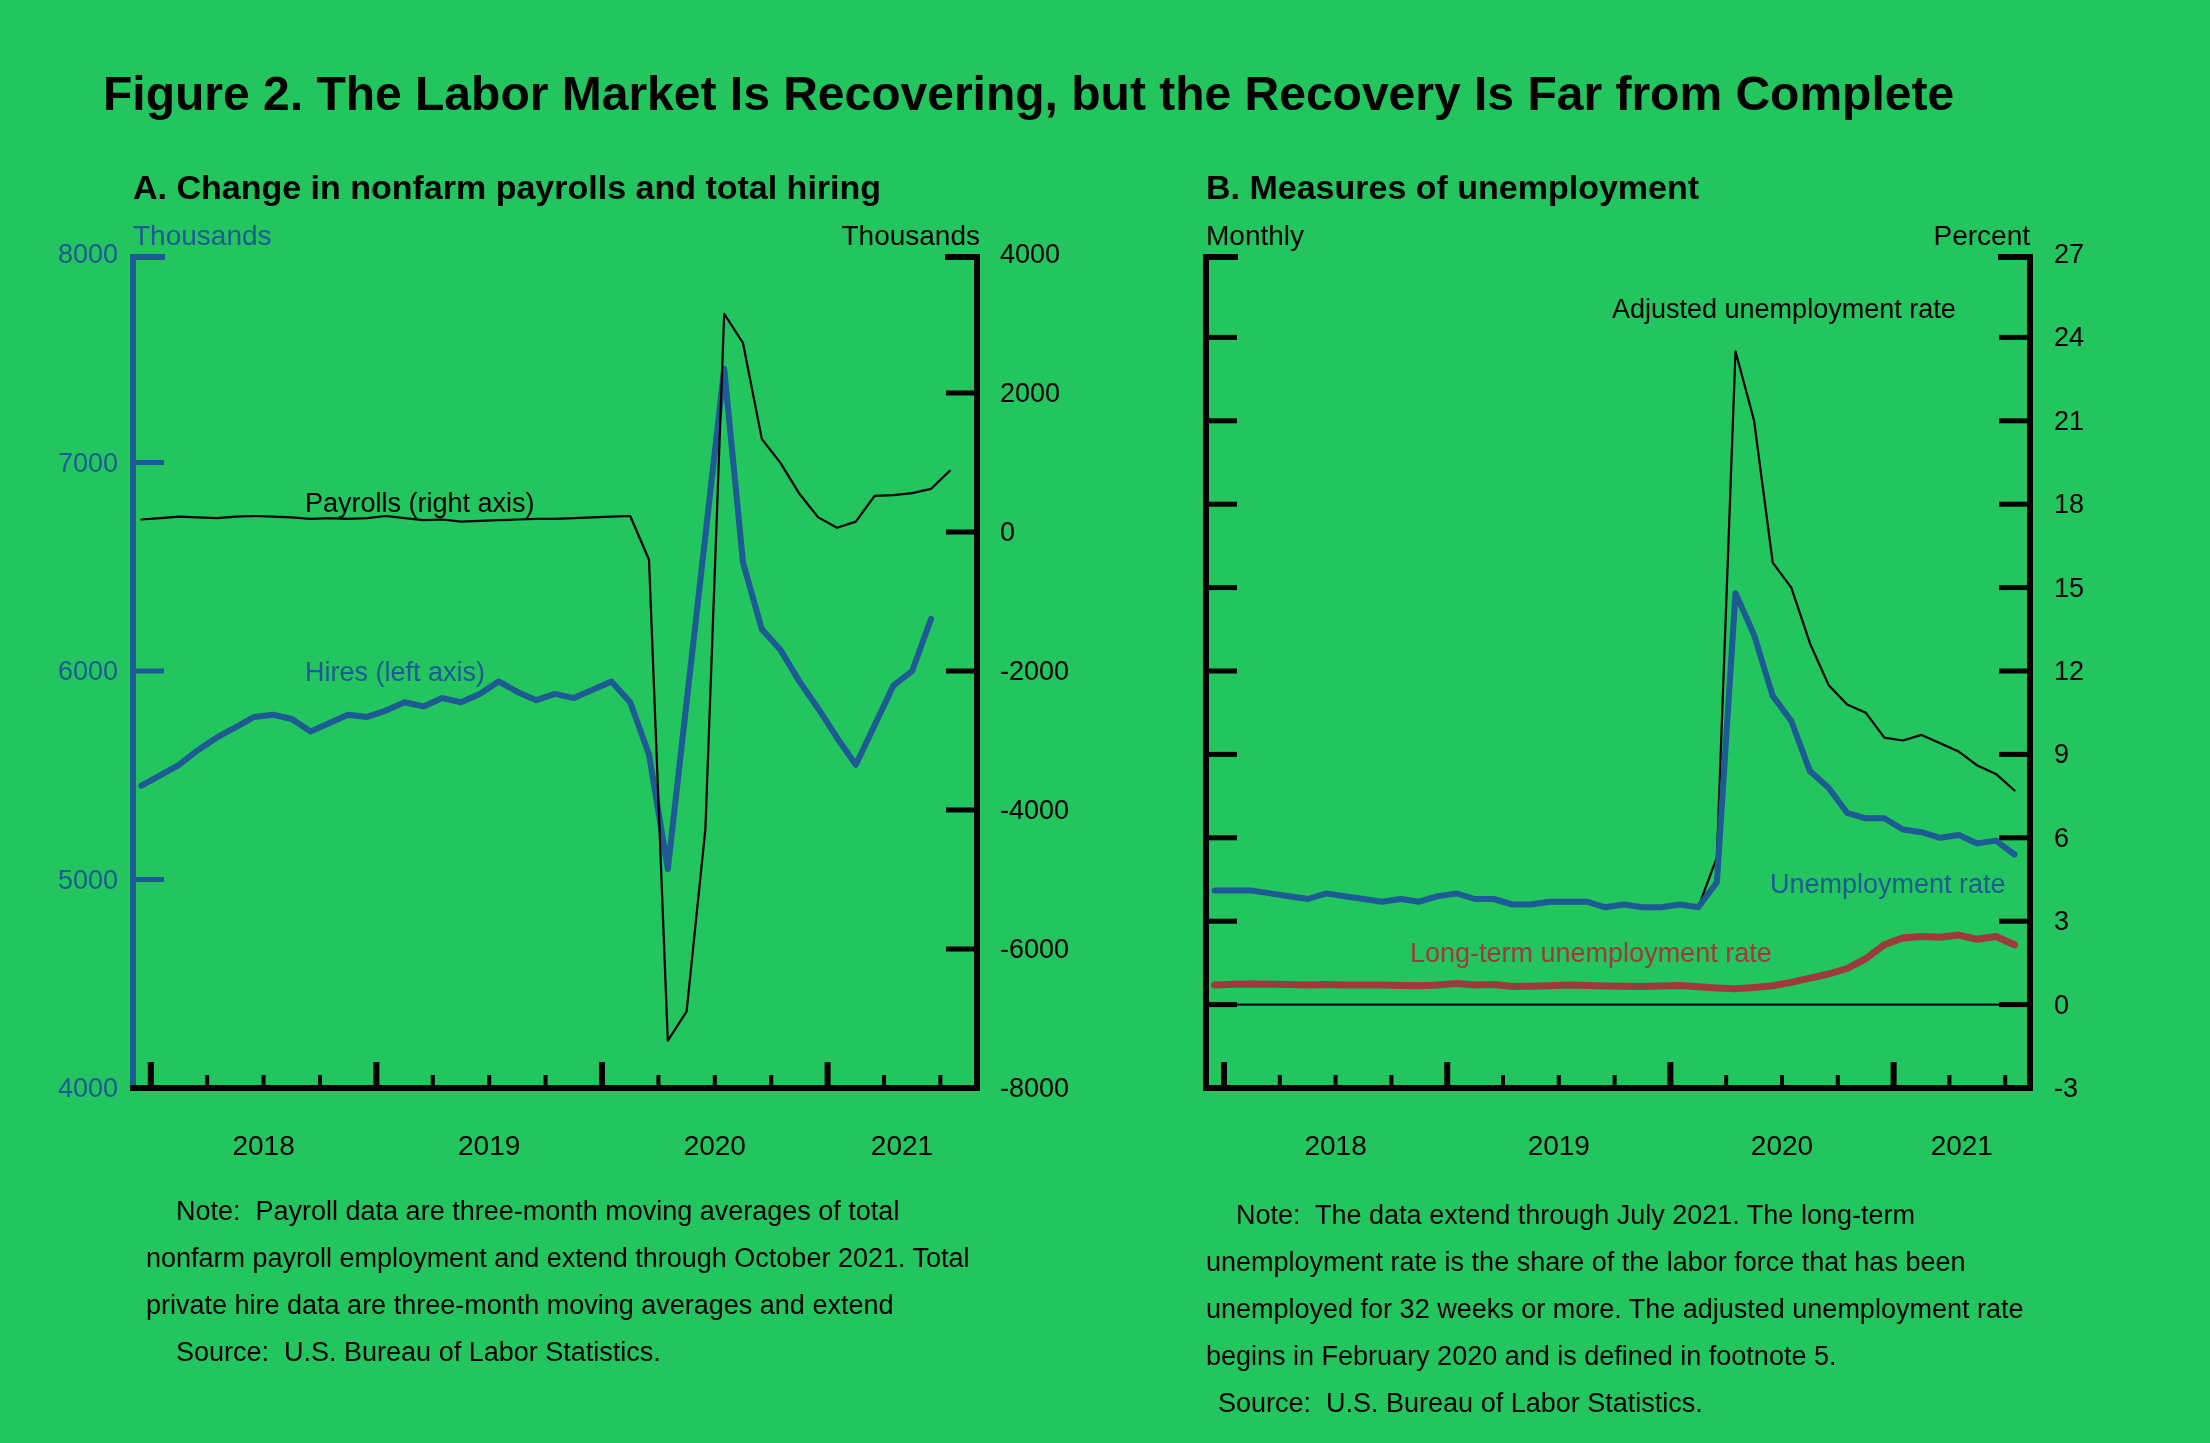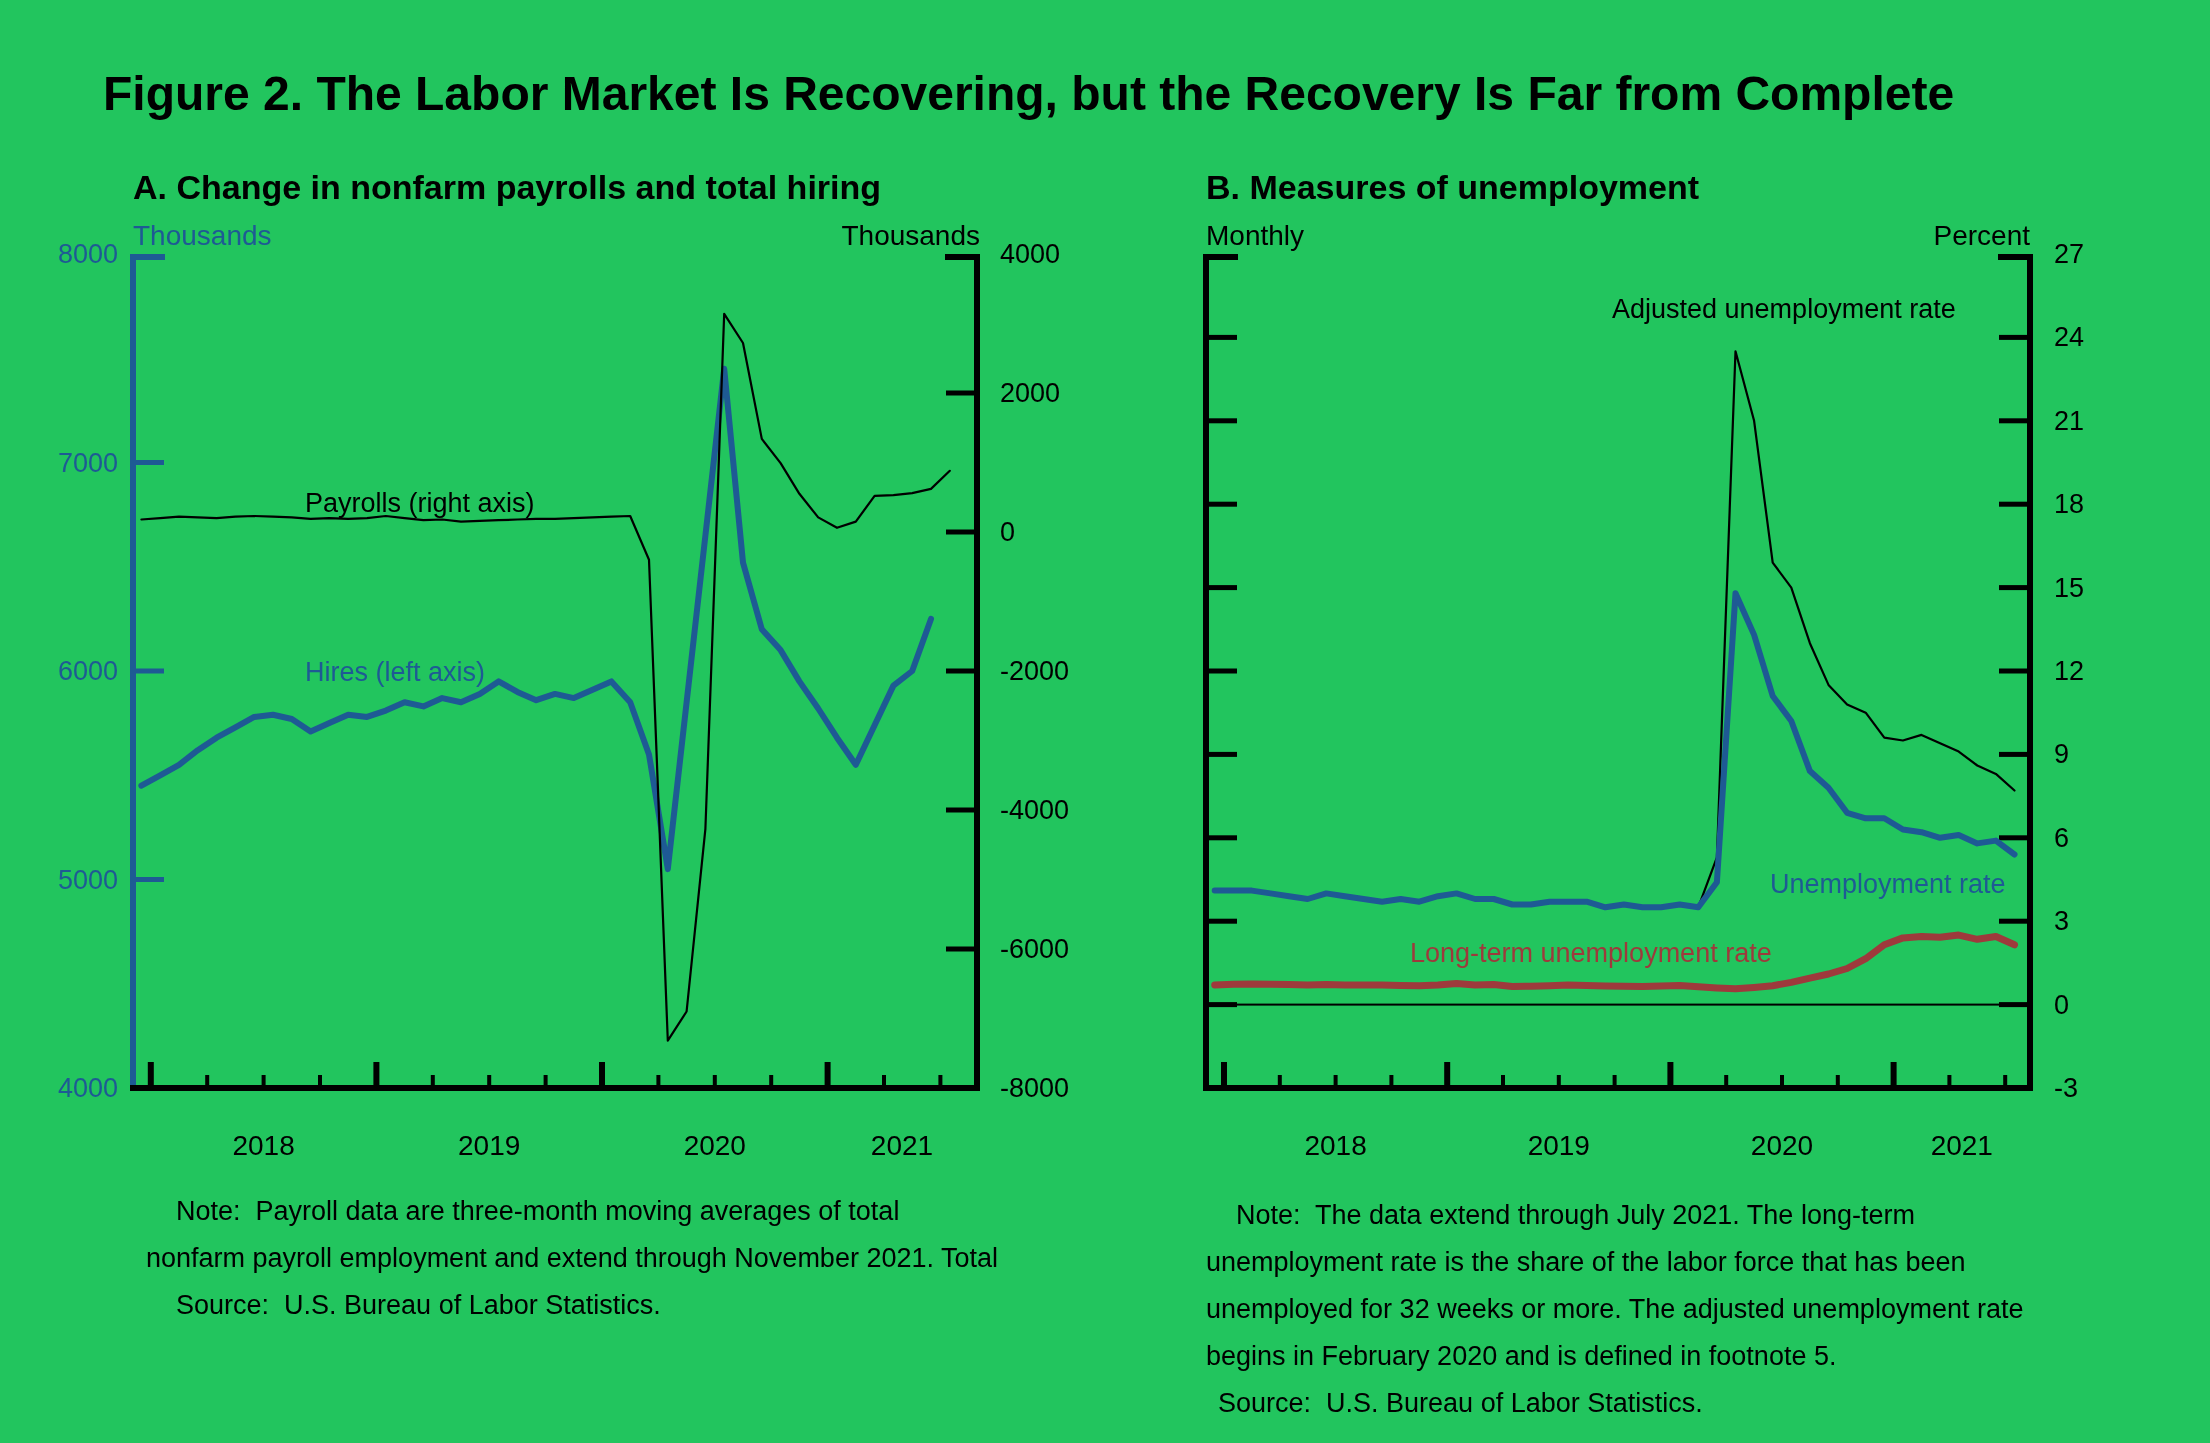--- a/index.html
+++ b/index.html
@@ -143,21 +143,22 @@
       <polyline points="1698.3,907.3 1716.9,857.3 1735.5,351.3 1754.1,420.8 1772.7,562.6 1791.3,587.6 1809.9,643.2 1828.5,684.9 1847.1,704.4 1865.7,712.7 1884.3,737.7 1902.9,740.5 1921.5,734.9 1940.1,743.3 1958.7,751.6 1977.3,765.5 1995.9,773.9 2014.5,790.5" fill="none" stroke="#000000" stroke-width="2.2" stroke-linejoin="round" stroke-linecap="round"></polyline>
       <text x="1612" y="318" text-anchor="start" fill="#000000" font-size="27" font-family="&quot;Liberation Sans&quot;, sans-serif">Adjusted unemployment rate</text>
       <polyline points="1214.7,890.6 1233.3,890.6 1251.9,890.6 1270.5,893.4 1289.1,896.2 1307.7,899.0 1326.3,893.4 1344.9,896.2 1363.5,899.0 1382.1,901.7 1400.7,899.0 1419.3,901.7 1437.9,896.2 1456.5,893.4 1475.1,899.0 1493.7,899.0 1512.3,904.5 1530.9,904.5 1549.5,901.7 1568.1,901.7 1586.7,901.7 1605.3,907.3 1623.9,904.5 1642.5,907.3 1661.1,907.3 1679.7,904.5 1698.3,907.3 1716.9,882.3 1735.5,593.2 1754.1,634.9 1772.7,696.0 1791.3,721.0 1809.9,771.1 1828.5,787.8 1847.1,812.8 1865.7,818.3 1884.3,818.3 1902.9,829.5 1921.5,832.2 1940.1,837.8 1958.7,835.0 1977.3,843.4 1995.9,840.6 2014.5,854.5" fill="none" stroke="#1e5a94" stroke-width="6" stroke-linejoin="round" stroke-linecap="round"></polyline>
       <text x="1770" y="893" text-anchor="start" fill="#1e5a94" font-size="27" font-family="&quot;Liberation Sans&quot;, sans-serif">Unemployment rate</text>
       <polyline points="1214.7,984.9 1233.3,984.3 1251.9,984.0 1270.5,984.3 1289.1,984.6 1307.7,985.1 1326.3,984.6 1344.9,984.9 1363.5,985.1 1382.1,985.1 1400.7,985.4 1419.3,985.7 1437.9,985.1 1456.5,983.5 1475.1,985.1 1493.7,984.6 1512.3,986.5 1530.9,986.3 1549.5,985.7 1568.1,985.1 1586.7,985.4 1605.3,986.0 1623.9,986.3 1642.5,986.5 1661.1,986.0 1679.7,985.4 1698.3,986.8 1716.9,987.9 1735.5,988.8 1754.1,987.4 1772.7,985.7 1791.3,982.4 1809.9,978.2 1828.5,974.0 1847.1,968.5 1865.7,958.7 1884.3,944.8 1902.9,937.9 1921.5,936.5 1940.1,937.3 1958.7,935.1 1977.3,939.3 1995.9,936.5 2014.5,944.8" fill="none" stroke="#9e3a3c" stroke-width="7" stroke-linejoin="round" stroke-linecap="round"></polyline>
       <text x="1410" y="962" text-anchor="start" fill="#9e3a3c" font-size="27" font-family="&quot;Liberation Sans&quot;, sans-serif">Long-term unemployment rate</text>
     </svg>
 
   <div class="abs note note-a" id="note-a">
       <div class="note-line indent">Note:  Payroll data are three-month moving averages of total</div>
-      <div class="note-line">nonfarm payroll employment and extend through November 2021. Total</div>
+      <div class="note-line">nonfarm payroll employment and extend through October 2021. Total</div>
+      <div class="note-line">private hire data are three-month moving averages and extend</div>
       <div class="note-line indent">Source:  U.S. Bureau of Labor Statistics.</div>
     </div>
   <div class="abs note note-b" id="note-b">
       <div class="note-line indent">Note:  The data extend through July 2021. The long-term</div>
       <div class="note-line">unemployment rate is the share of the labor force that has been</div>
       <div class="note-line">unemployed for 32 weeks or more. The adjusted unemployment rate</div>
       <div class="note-line">begins in February 2020 and is defined in footnote 5.</div>
       <div class="note-line src-indent">Source:  U.S. Bureau of Labor Statistics.</div>
     </div>
 </div>

